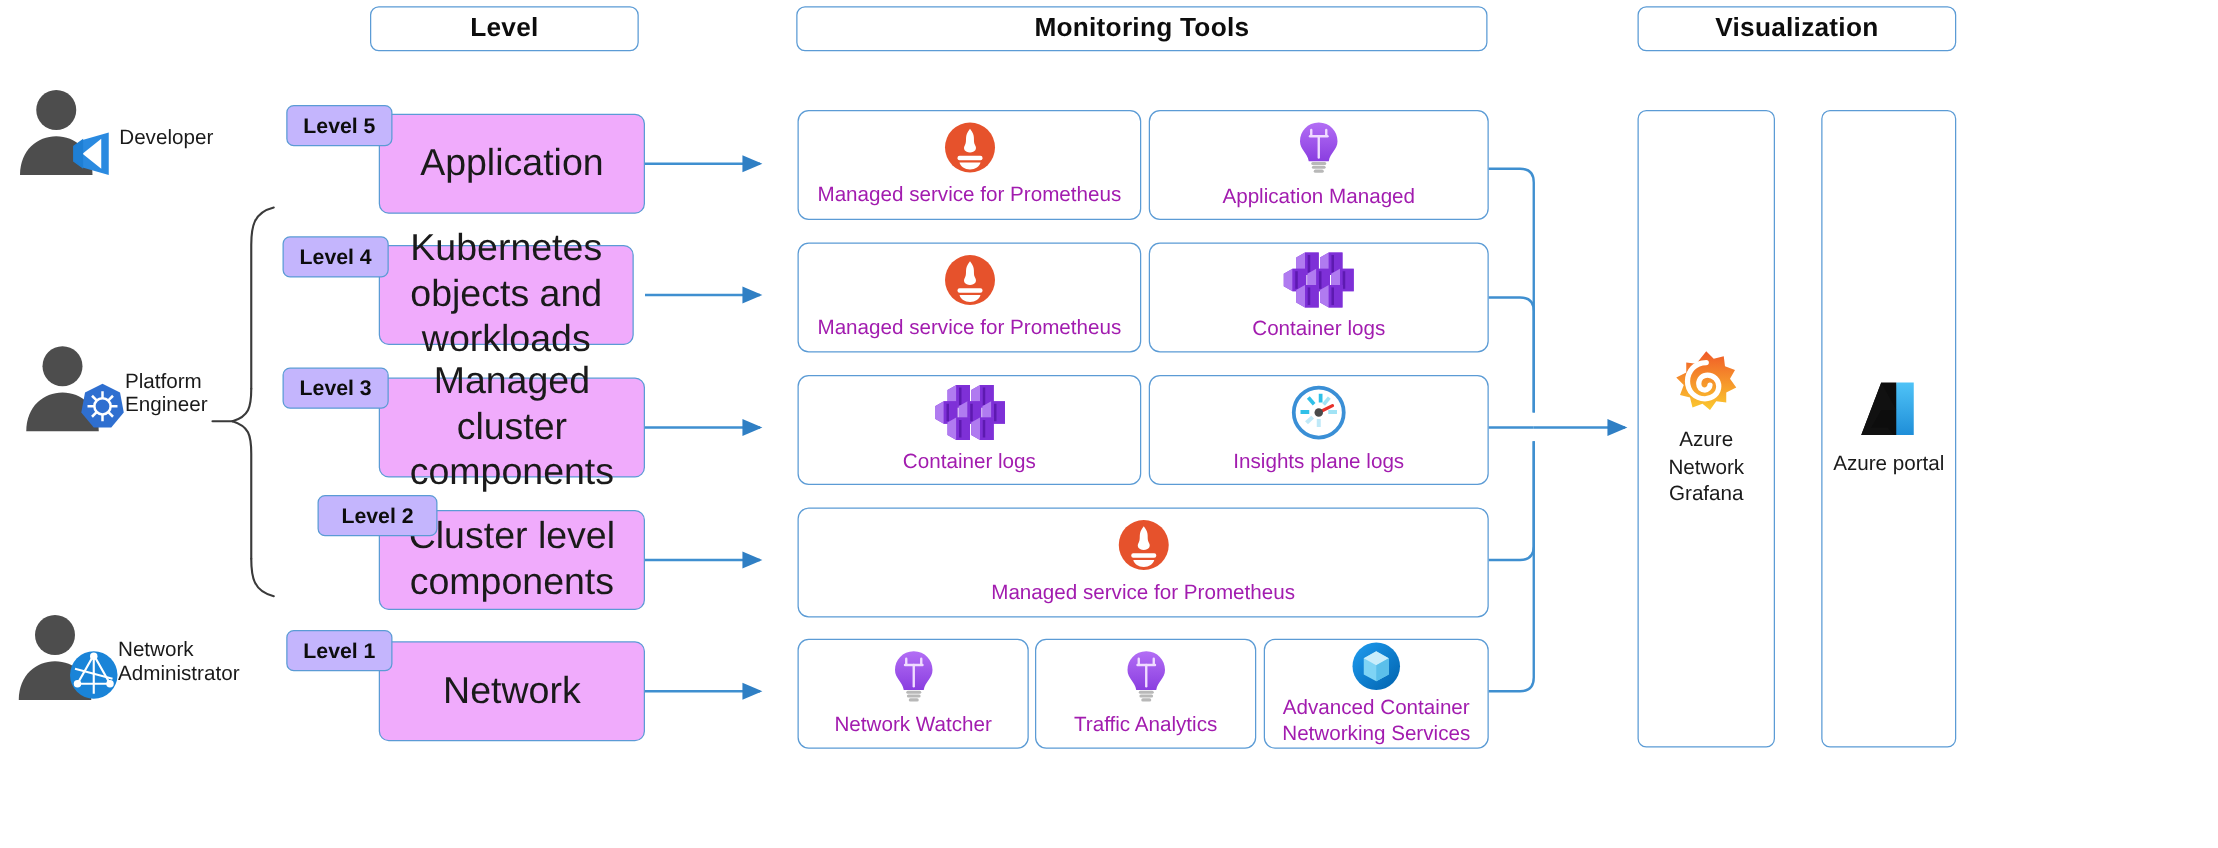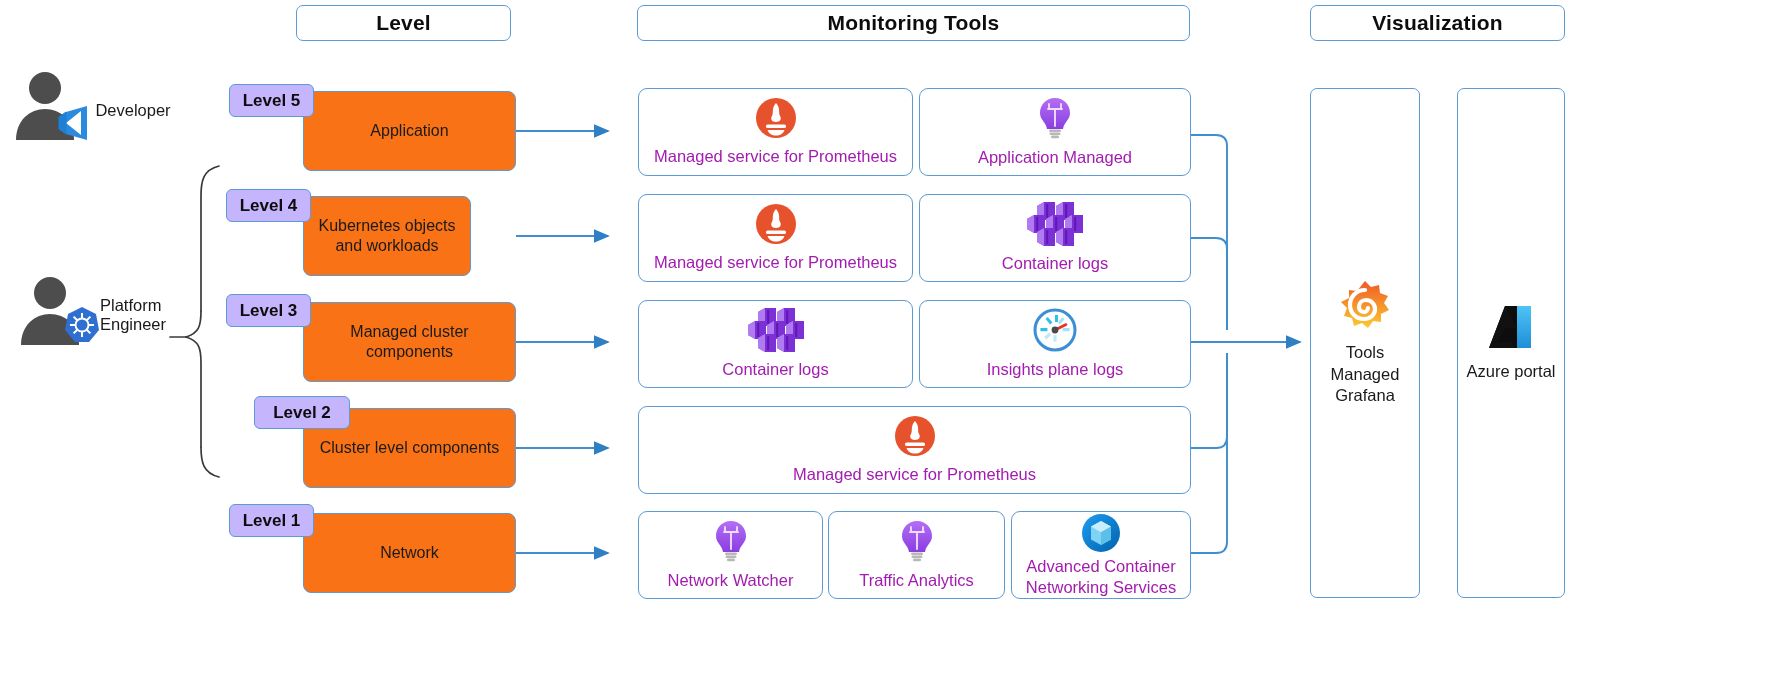--- a/index.html
+++ b/index.html
@@ -13,23 +13,23 @@
 
   
   .hdr{
     border:1.6px solid #5b9bd5;border-radius:7px;background:#fff;
     display:flex;align-items:center;justify-content:center;
     font-weight:bold;font-size:21px;color:#0d0d0d;letter-spacing:.2px;
   }
 
   
   .lvlbox{
-    border:1.6px solid #5b9bd5;border-radius:8px;background:#f97316;
+    border:1.6px solid #5b9bd5;border-radius:8px;background:#f0abfc;
     display:flex;align-items:center;justify-content:center;text-align:center;
-    font-size:16px;color:#1a1a1a;line-height:1.22;padding:0 10px;
+    font-size:30px;color:#1a1a1a;line-height:1.22;padding:0 10px;
   }
   .lvlbadge{
     border:1.5px solid #5b9bd5;border-radius:6px;background:#c4b5fd;
     display:flex;align-items:center;justify-content:center;
     font-weight:bold;font-size:17px;color:#0d0d0d;z-index:6;
   }
 
   
   .tool{
     border:1.4px solid #5b9bd5;border-radius:9px;background:#fff;
@@ -141,29 +141,51 @@
             <line x1="22.5" y1="22.5" x2="26.4" y2="26.4"></line>
             <line x1="26.4" y1="9.6" x2="22.5" y2="13.5"></line>
             <line x1="13.5" y1="22.5" x2="9.6" y2="26.4"></line>
           </g>
         </g>
       </svg>
     </span>
     <span>Platform Engineer</span>
   </div>
 
+  <div class="abs persona" style="left:20px;top:488px;width:160px;">
+    <span class="pic">
+      <svg width="86" height="78" viewBox="0 0 86 78">
+        <circle cx="36" cy="20" r="16" fill="#4d4d4d"></circle>
+        <path d="M7,72 C7,52 21,41 36,41 C51,41 65,52 65,72 Z" fill="#4d4d4d"></path>
+        <g transform="translate(48,33)">
+          <circle cx="19" cy="19" r="19" fill="#1a84d8"></circle>
+          <g stroke="#ffffff" stroke-width="1.7" fill="none">
+            <path d="M19,3 L6,26 L32,26 Z"></path>
+            <path d="M19,3 L19,34"></path>
+            <path d="M4,14 L34,22"></path>
+          </g>
+          <g fill="#ffffff">
+            <circle cx="19" cy="4" r="3"></circle>
+            <circle cx="6" cy="26" r="3"></circle>
+            <circle cx="32" cy="26" r="3"></circle>
+          </g>
+        </g>
+      </svg>
+    </span>
+    <span>Network Administrator</span>
+  </div>
 
   <div class="abs lvlbox" style="left:303px;top:91px;width:213px;height:80px;">
     <span>Application</span>
   </div>
   <div class="abs lvlbadge" style="left:229px;top:84px;width:85px;height:33px;">
     <span>Level 5</span>
   </div>
 
-  <div class="abs lvlbox" style="left:303px;top:196px;width:168px;height:80px;">
+  <div class="abs lvlbox" style="left:303px;top:196px;width:204px;height:80px;">
     <span>Kubernetes objects and workloads</span>
   </div>
   <div class="abs lvlbadge" style="left:226px;top:189px;width:85px;height:33px;">
     <span>Level 4</span>
   </div>
 
   <div class="abs lvlbox" style="left:303px;top:302px;width:213px;height:80px;">
     <span>Managed cluster components</span>
   </div>
   <div class="abs lvlbadge" style="left:226px;top:294px;width:85px;height:33px;">
@@ -391,21 +413,21 @@
         <defs>
           <linearGradient id="grafg" x1="0" y1="0" x2="0" y2="1">
             <stop offset="0" stop-color="#f05a28"></stop>
             <stop offset="1" stop-color="#fbca2f"></stop>
           </linearGradient>
         </defs>
         <path d="M27,2 L33,8 L41,6 L42,14 L50,17 L46,24 L51,31 L43,35 L43,43 L35,42 L30,49 L24,44 L16,47 L14,39 L6,37 L9,29 L3,23 L11,19 L11,11 L19,12 Z" fill="url(#grafg)"></path>
         <path d="M27,11 C18,11 12,18 12,26 C12,34 18,40 26,40 C32,40 37,36 37,30 C37,25 33,21 28,21 C24,21 21,24 21,28 C21,31 23,33 26,33 C28,33 30,31 30,29" fill="none" stroke="#ffffff" stroke-width="4.2" stroke-linecap="round"></path>
       </svg>
     </span>
-    <span class="tlabel" style="padding:0 8px;">Tools Managed Grafana</span>
+    <span class="tlabel" style="padding:0 8px;">Azure Network Grafana</span>
   </div>
 
   <div class="abs viz" style="left:1457px;top:88px;width:108px;height:510px;">
     <span class="ticon">
       <svg width="54" height="48" viewBox="0 0 54 48">
         <defs>
           <linearGradient id="azg" x1="0" y1="0" x2="0" y2="1">
             <stop offset="0" stop-color="#4fc3f7"></stop>
             <stop offset="1" stop-color="#1f8ed8"></stop>
           </linearGradient>

